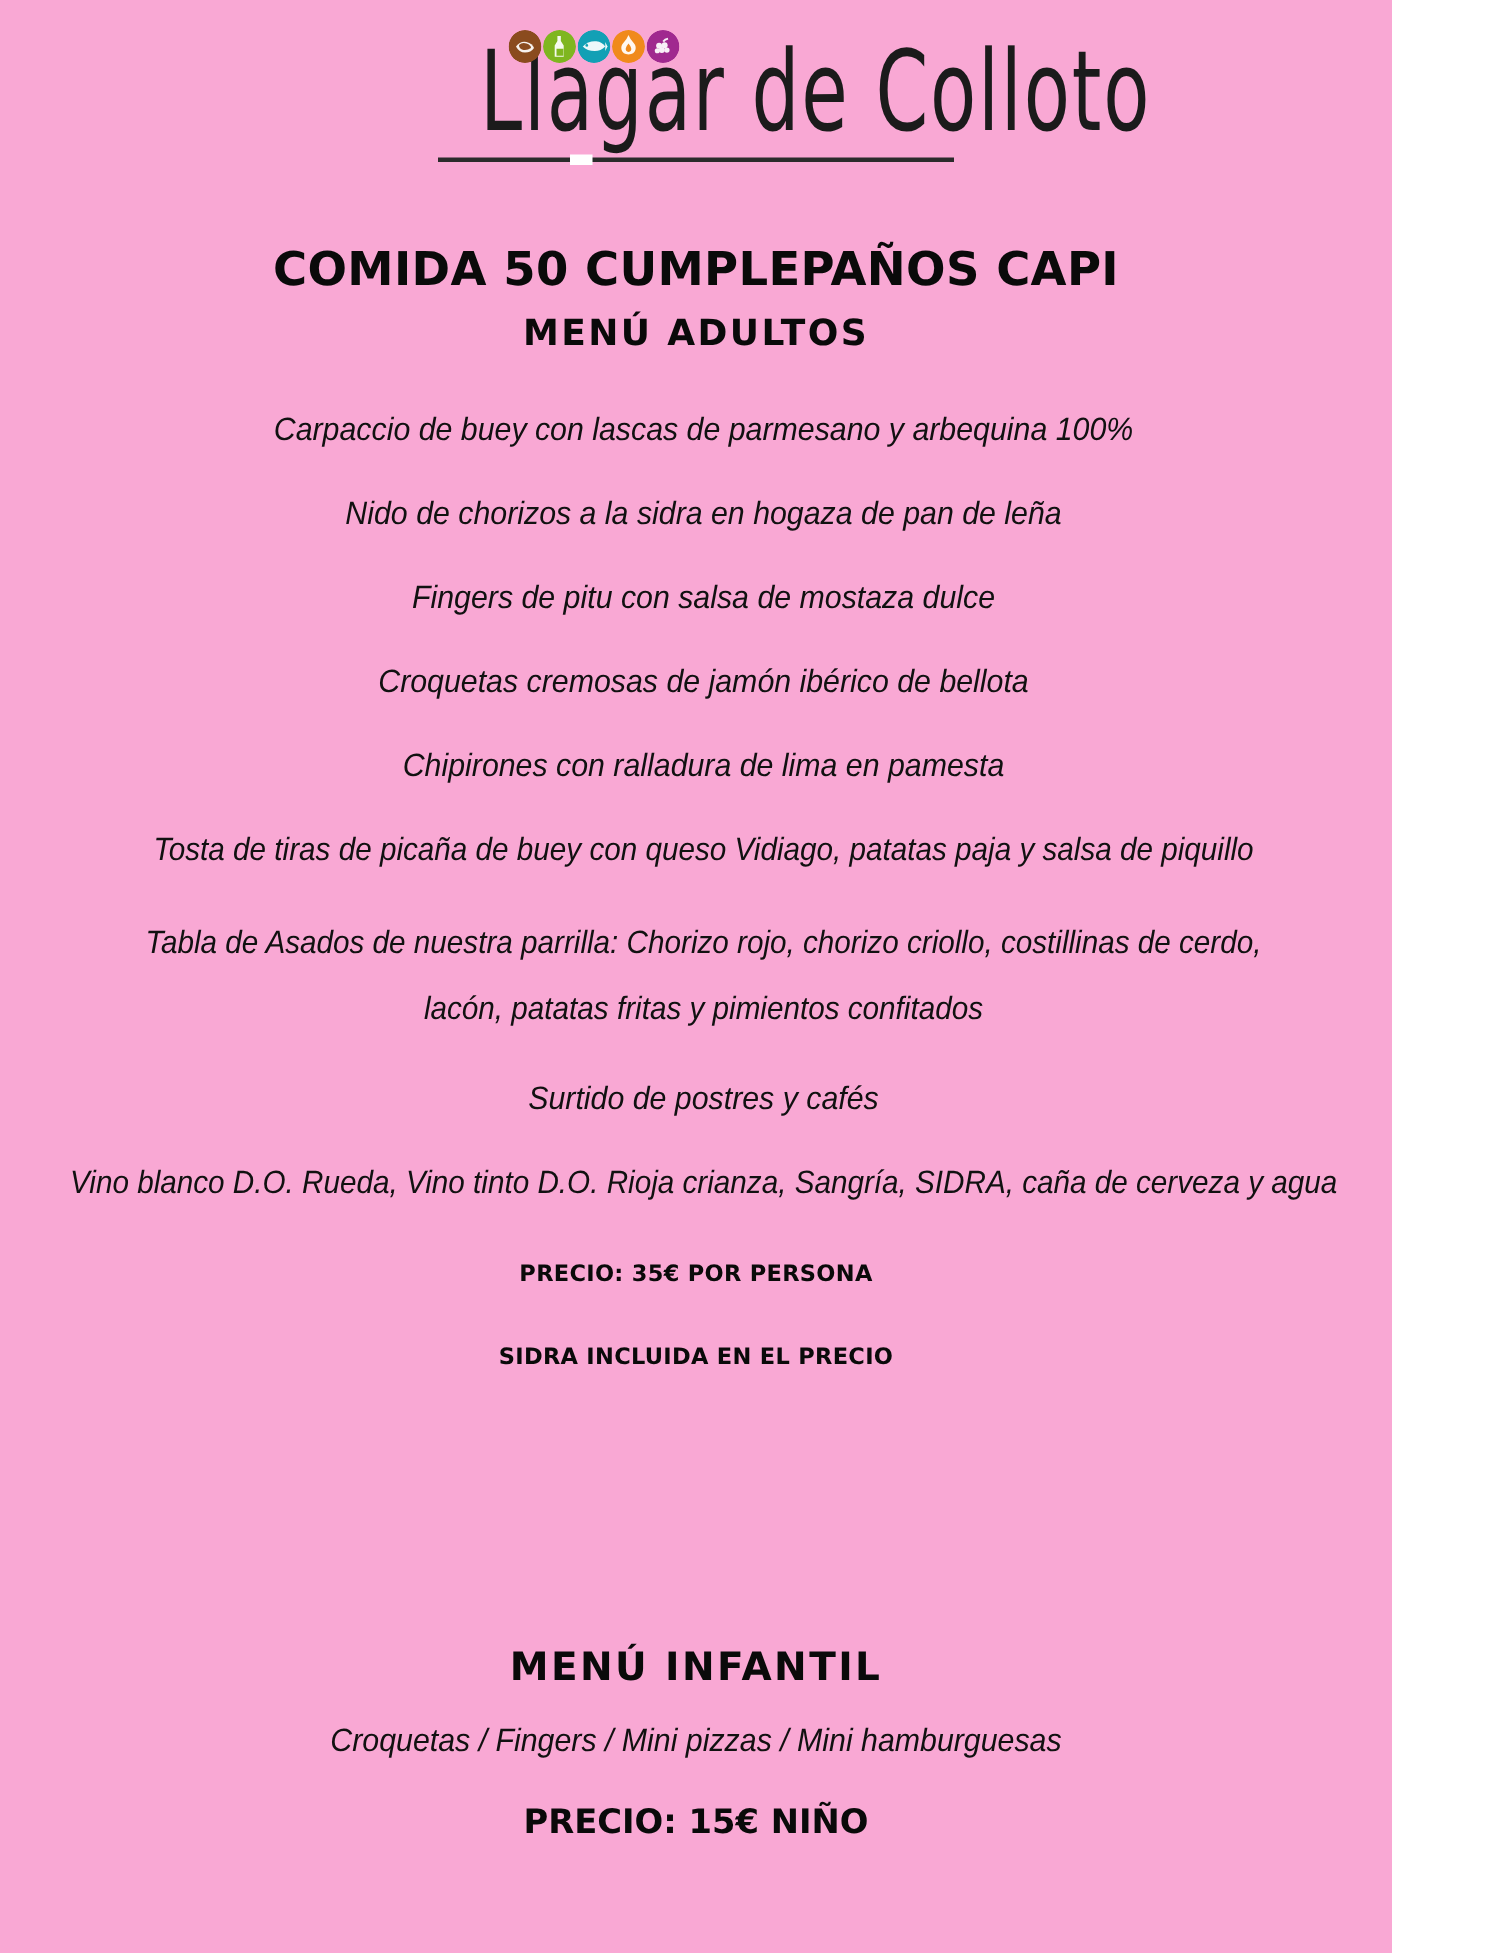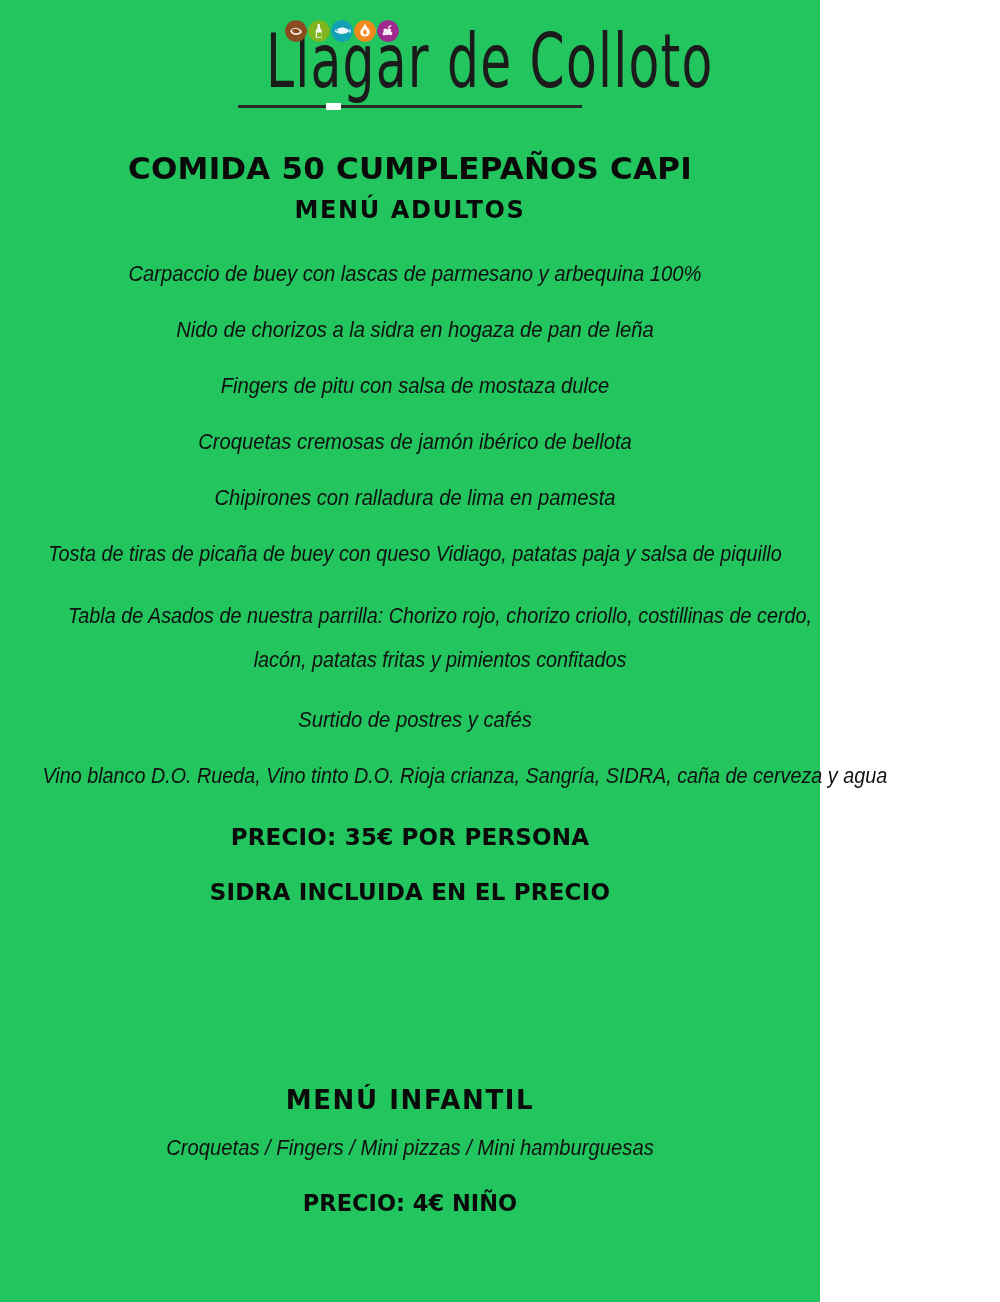--- a/index.html
+++ b/index.html
@@ -11,25 +11,25 @@
   body {
     width: 1000px;
     height: 1302px;
     overflow: hidden;
     font-family: "Liberation Sans", sans-serif;
     color: #0d0d0d;
     -webkit-font-smoothing: antialiased;
   }
 
   .page {
-    width: 820px;
+    width: 928px;
     height: 1302px;
     position: relative;
     box-sizing: border-box;
-    background: #22c55e;
+    background: #f9a8d4;
   }
 
   
   .logo-block {
     width: 100%;
     padding-top: 14px;
     display: flex;
     flex-direction: column;
     align-items: center;
   }
@@ -83,21 +83,21 @@
     position: absolute;
     left: 96px;
     bottom: 0px;
     width: 15px;
     height: 7px;
     background: #ffffff;
   }
 
   
   .title-block {
-    margin-top: 36px;
+    margin-top: 48px;
     text-align: center;
   }
   .title-line {
     font-family: "DejaVu Sans", sans-serif;
     font-weight: 700;
     font-size: 31px;
     line-height: 44px;
     letter-spacing: 0.2px;
     color: #0a0a0a;
     white-space: nowrap;
@@ -139,21 +139,21 @@
   .item.wide {
     font-size: 21.5px;
     transform: scaleX(0.92);
   }
 
   
   .price {
     text-align: center;
     font-family: "DejaVu Sans", sans-serif;
     font-weight: 700;
-    font-size: 23px;
+    font-size: 15px;
     line-height: 30px;
     letter-spacing: 0.2px;
     color: #0a0a0a;
     padding: 13px 0 12px 0;
     white-space: nowrap;
   }
   .price.first { padding-top: 18px; }
 
   
   .kids {
@@ -264,16 +264,16 @@
     <div class="item">Surtido de postres y cafés</div>
     <div class="item wide">Vino blanco D.O. Rueda, Vino tinto D.O. Rioja crianza, Sangría, SIDRA, caña de cerveza y agua</div>
   </div>
 
   <div class="price first">PRECIO: 35€ POR PERSONA</div>
   <div class="price">SIDRA INCLUIDA EN EL PRECIO</div>
 
   <div class="kids">
     <div class="kids-title">MENÚ INFANTIL</div>
     <div class="kids-items">Croquetas / Fingers / Mini pizzas / Mini hamburguesas</div>
-    <div class="kids-price">PRECIO: 4€ NIÑO</div>
+    <div class="kids-price">PRECIO: 15€ NIÑO</div>
   </div>
 
 </div>
 
 </body></html>

